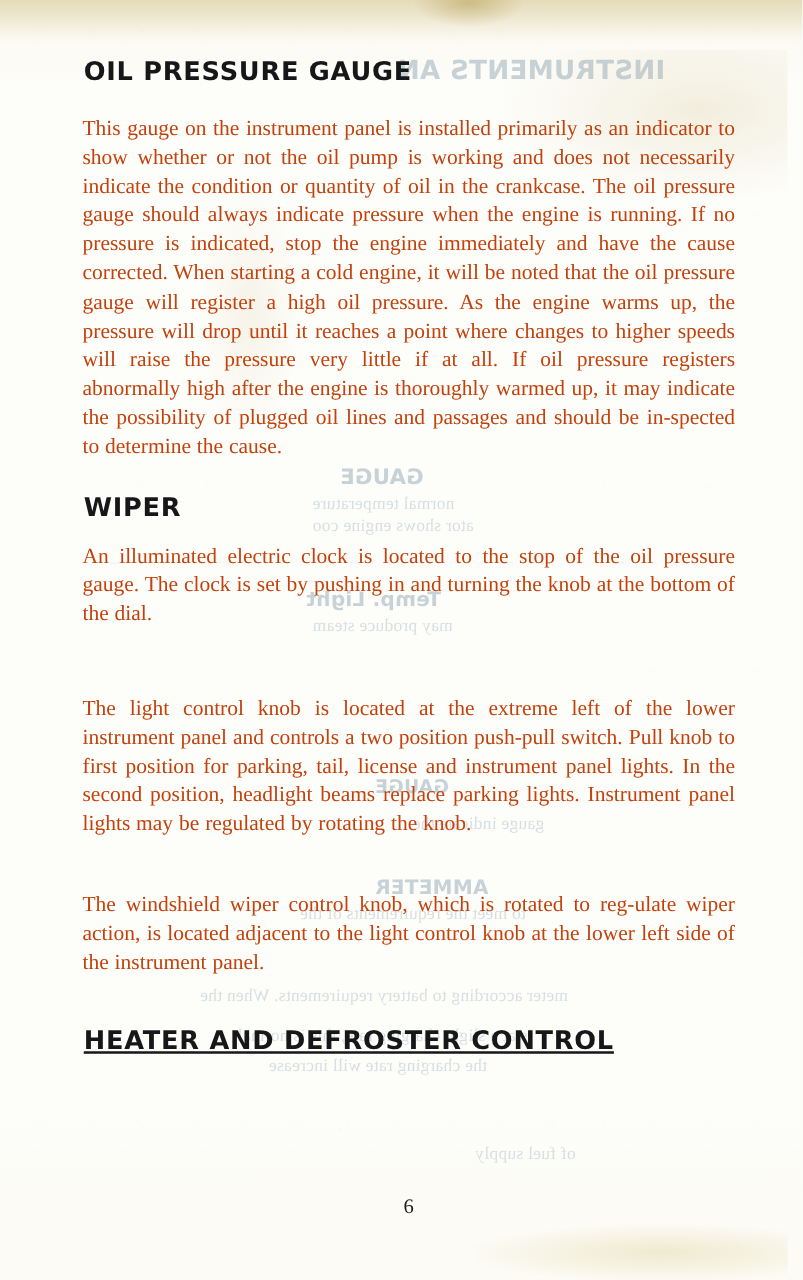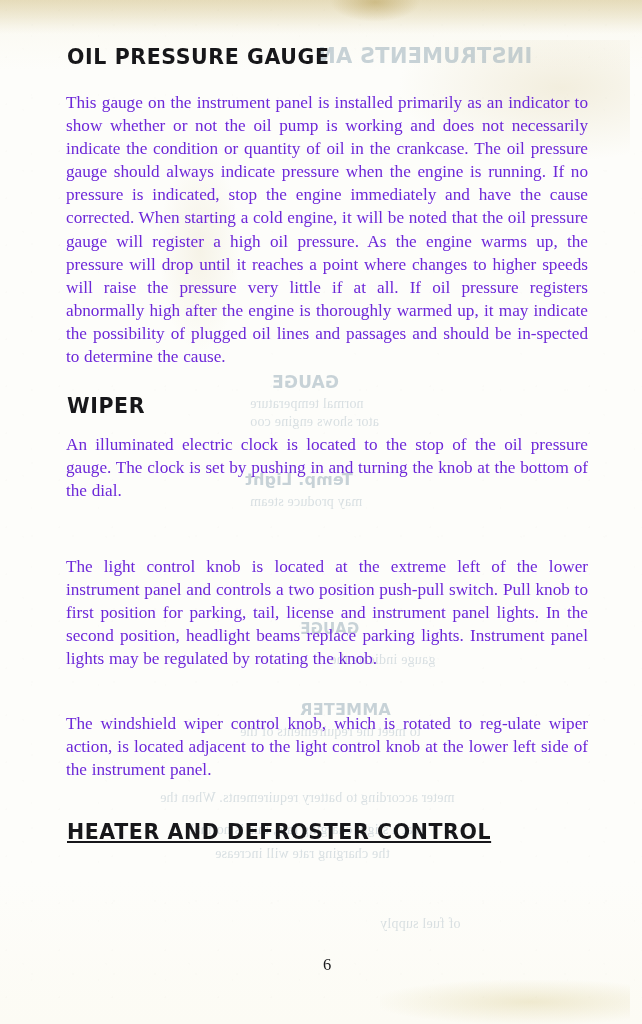--- a/index.html
+++ b/index.html
@@ -98,21 +98,21 @@
     margin: 0;
     padding: 0;
     line-height: 1;
     -webkit-font-smoothing: none;
   }
 
   p.body-text {
     font-family: "Liberation Serif", serif;
     font-size: 17.2px;
     line-height: 23.1px;
-    color: #6d28d9;
+    color: #c2410c;
     margin: 0;
     padding: 0;
     text-align: justify;
     text-align-last: left;
     word-spacing: 0.4px;
   }
 
   
   #head-oil      { position: absolute; left: 1px;  top: 47px;  }
   #para-oil      { position: absolute; left: 0px;  top: 91px;  width: 522px; }

